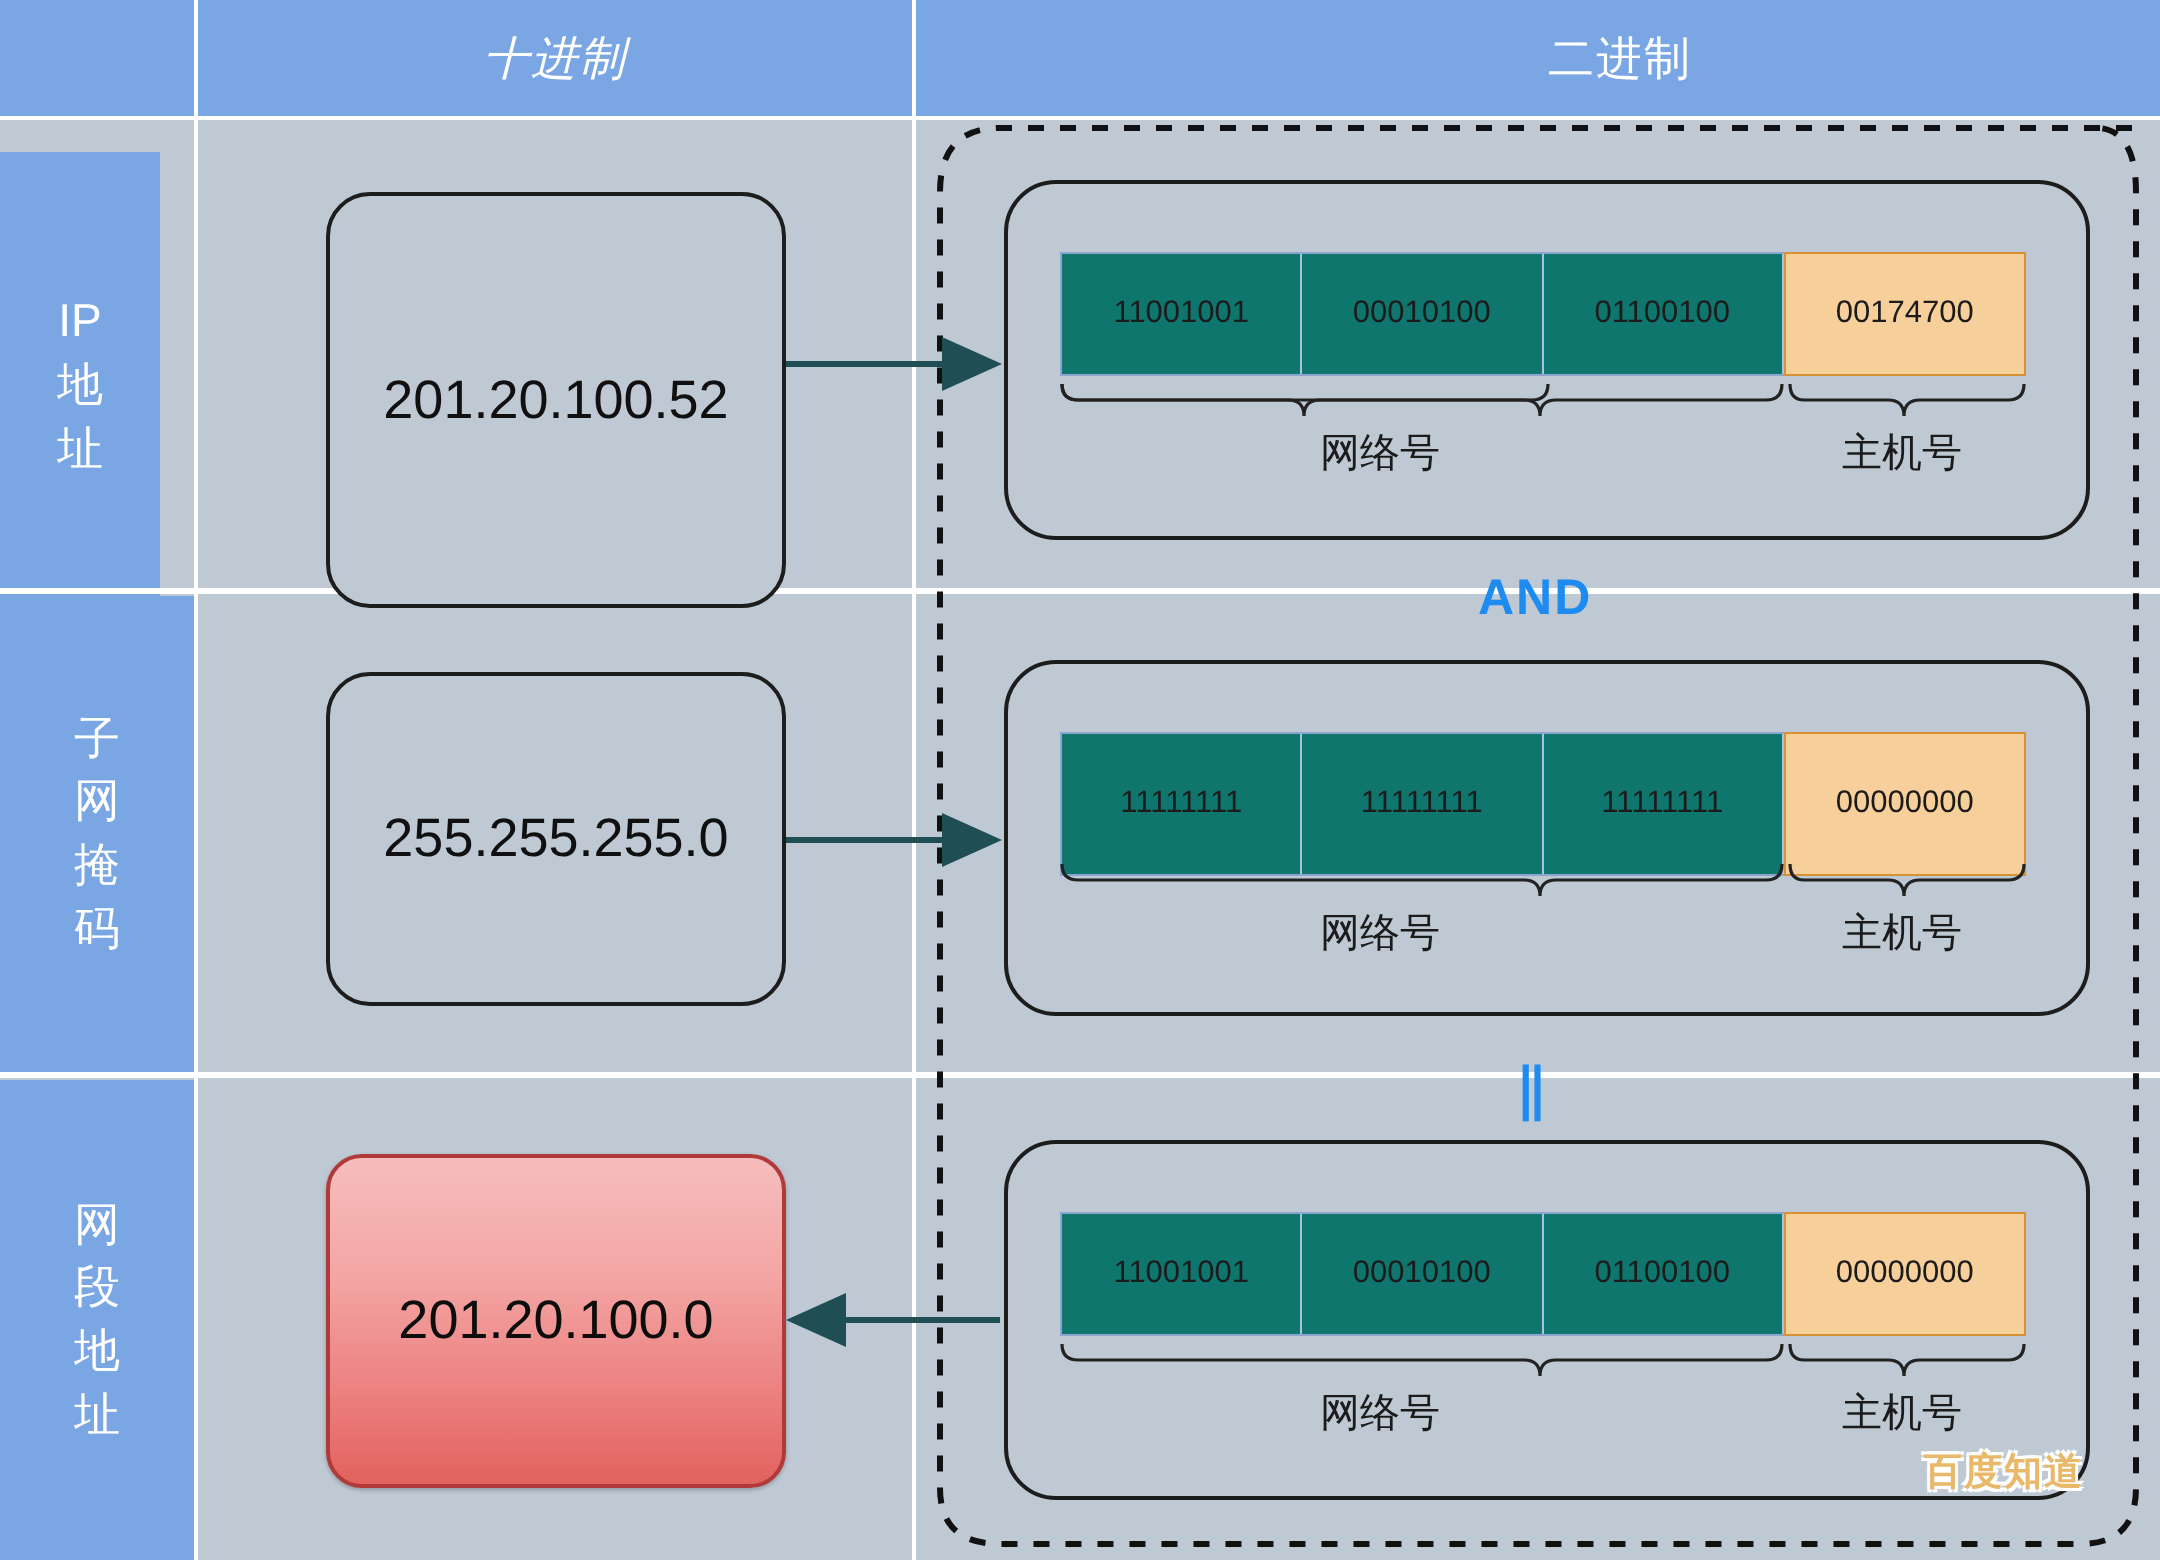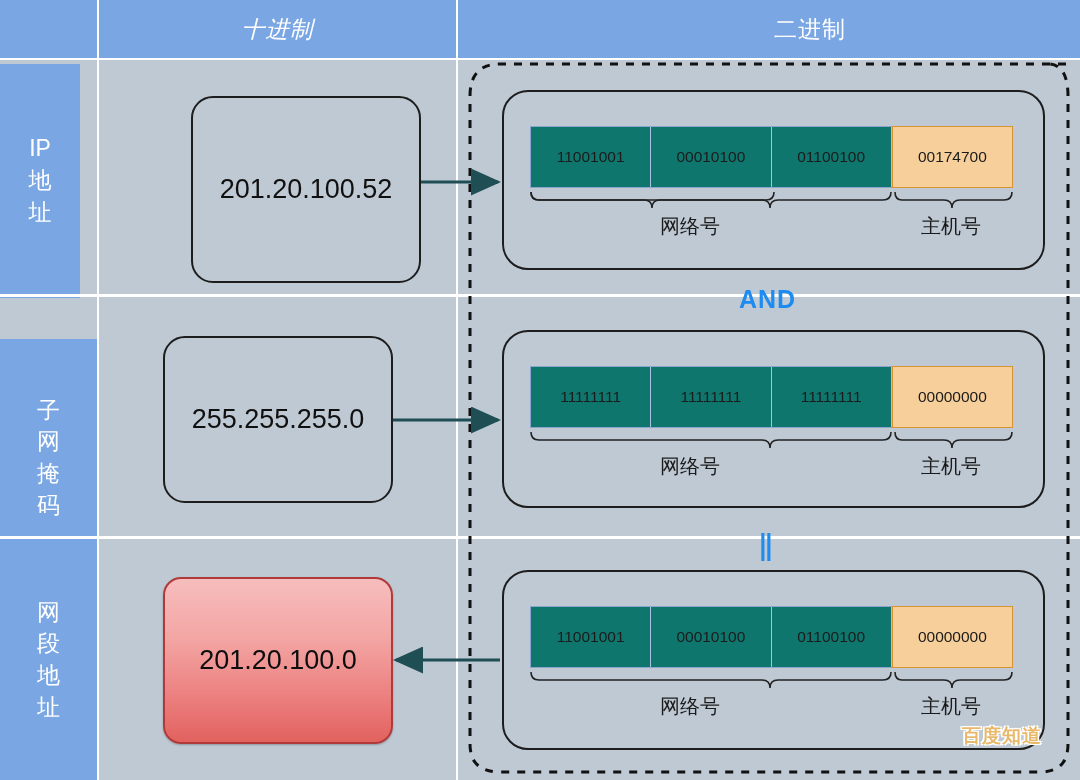--- a/index.html
+++ b/index.html
@@ -120,24 +120,24 @@
 <body>
 
 <div id="canvas">
 
   <div class="hdr-cell" style="left:0;top:0;width:97px;height:58px;"></div>
 
   <div class="hdr-cell" style="left:99px;top:0;width:357px;height:58px;font-style:italic;">十进制</div>
 
   <div class="hdr-cell" style="left:458px;top:0;width:704px;height:58px;">二进制</div>
 
-  <div class="side-cell" style="left:0;top:64px;width:80px;height:234px;align-items:center;">
+  <div class="side-cell" style="left:0;top:76px;width:80px;height:234px;align-items:center;">
     <span class="vtext">IP地址</span>
   </div>
-  <div class="side-cell" style="left:0;top:298px;width:97px;height:238px;margin-top:41px;">
+  <div class="side-cell" style="left:0;top:298px;width:97px;height:238px;">
     <span class="vtext">子网掩码</span>
   </div>
   <div class="side-cell" style="left:0;top:540px;width:97px;height:240px;">
     <span class="vtext">网段地址</span>
   </div>
 
   <div class="body-cell" style="left:99px;top:60px;width:357px;height:234px;"></div>
   <div class="body-cell" style="left:458px;top:60px;width:622px;height:234px;"></div>
   <div class="body-cell" style="left:99px;top:298px;width:357px;height:238px;"></div>
   <div class="body-cell" style="left:458px;top:298px;width:622px;height:238px;"></div>
@@ -158,21 +158,21 @@
     <defs>
       <marker id="ah" markerWidth="10" markerHeight="9" refX="9" refY="4.5" orient="auto">
         <path d="M0,0 L10,4.5 L0,9 Z" fill="#1f4e55"></path>
       </marker>
     </defs>
     <line x1="392" y1="182" x2="498" y2="182" stroke="#1f4e55" stroke-width="3" marker-end="url(#ah)"></line>
     <line x1="392" y1="420" x2="498" y2="420" stroke="#1f4e55" stroke-width="3" marker-end="url(#ah)"></line>
     <line x1="500" y1="660" x2="396" y2="660" stroke="#1f4e55" stroke-width="3" marker-end="url(#ah)"></line>
   </svg>
 
-  <div class="dec-box" style="left:163px;top:96px;width:230px;height:187px;margin-left:28px;">201.20.100.52</div>
+  <div class="dec-box" style="left:163px;top:96px;width:230px;height:208px;">201.20.100.52</div>
 
   <div class="bin-group" style="left:502px;top:90px;width:543px;height:180px;"></div>
   <div class="octets" style="left:530px;top:126px;width:483px;height:62px;">
     <div class="octet">11001001</div>
     <div class="octet">00010100</div>
     <div class="octet">01100100</div>
     <div class="octet host">00174700</div>
   </div>
   <svg class="layer">
     <path d="M531,192 q0,8 8,8 L644,200 q8,0 8,8 q0,-8 8,-8 L766,200 q8,0 8,-8" fill="none" stroke="#222" stroke-width="1.6" transform="translate(0,0)"></path>
@@ -180,21 +180,21 @@
     <path d="M895,192 q0,8 7,8 L944,200 q8,0 8,8 q0,-8 8,-8 L1004,200 q8,0 8,-8" fill="none" stroke="#222" stroke-width="1.6"></path>
   </svg>
   <div class="grp-label" style="left:600px;top:213px;width:180px;">网络号</div>
   <div class="grp-label" style="left:890px;top:213px;width:122px;">主机号</div>
 
   <div class="op" style="left:739px;top:285px;">AND</div>
 
   <div class="dec-box" style="left:163px;top:336px;width:230px;height:167px;">255.255.255.0</div>
 
   <div class="bin-group" style="left:502px;top:330px;width:543px;height:178px;"></div>
-  <div class="octets" style="left:530px;top:366px;width:483px;height:62px;">
+  <div class="octets" style="left:530px;top:366px;width:483px;height:72px;">
     <div class="octet">11111111</div>
     <div class="octet">11111111</div>
     <div class="octet">11111111</div>
     <div class="octet host">00000000</div>
   </div>
   <svg class="layer">
     <path d="M531,432 q0,8 8,8 L762,440 q8,0 8,8 q0,-8 8,-8 L883,440 q8,0 8,-8" fill="none" stroke="#222" stroke-width="1.6"></path>
     <path d="M895,432 q0,8 7,8 L944,440 q8,0 8,8 q0,-8 8,-8 L1004,440 q8,0 8,-8" fill="none" stroke="#222" stroke-width="1.6"></path>
   </svg>
   <div class="grp-label" style="left:600px;top:453px;width:180px;">网络号</div>

